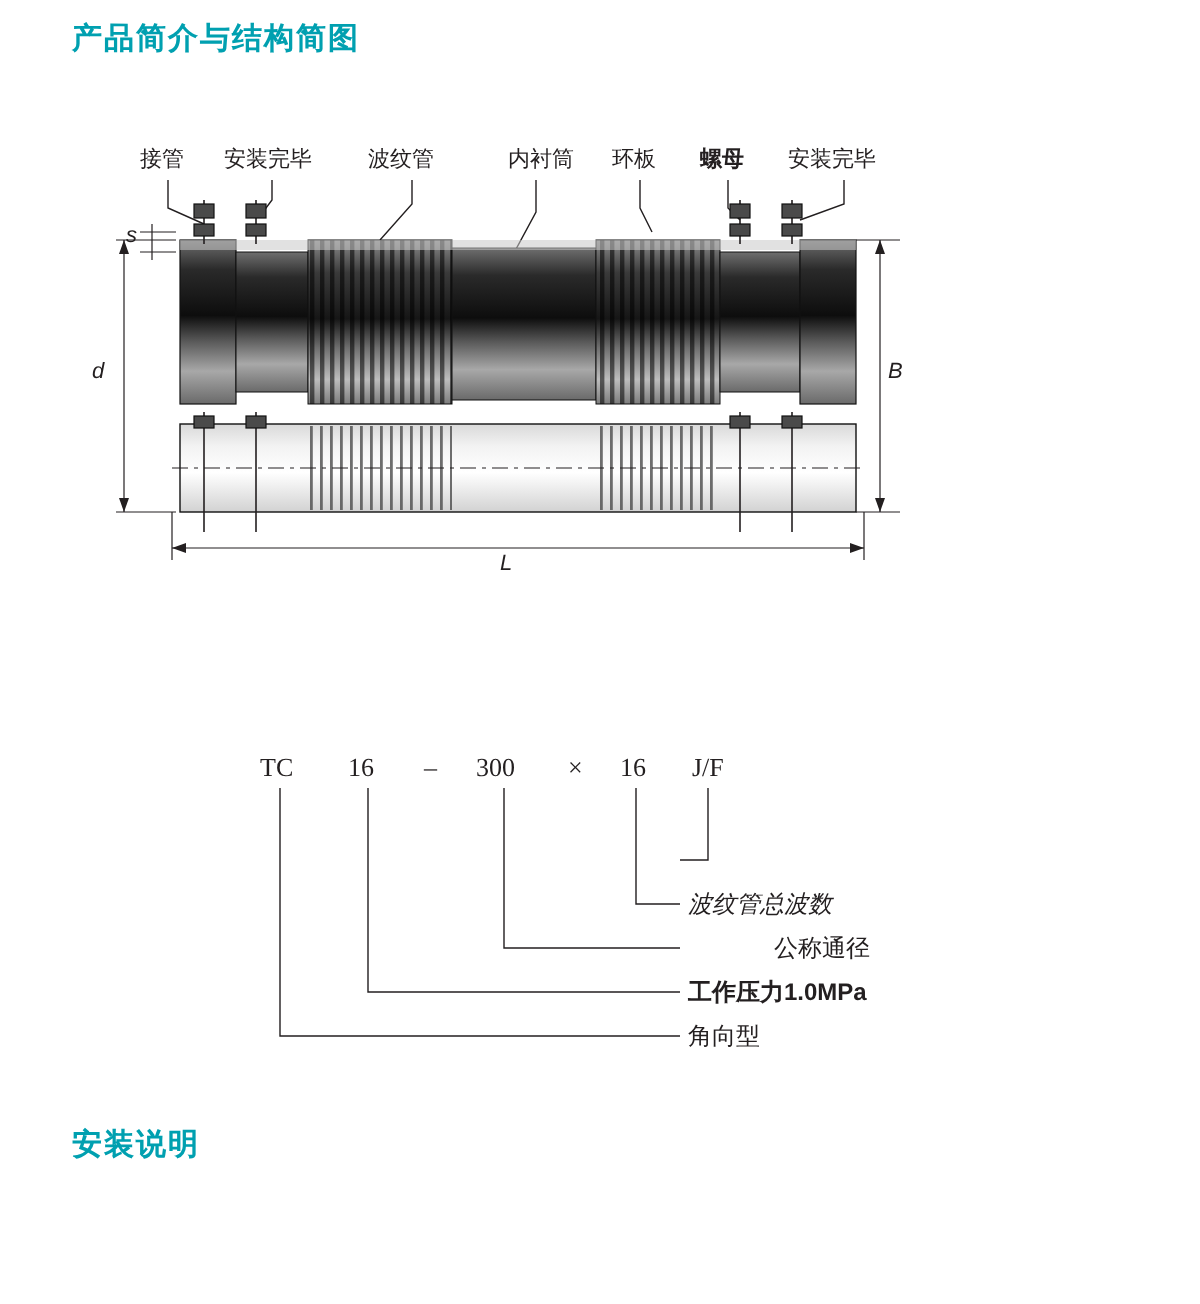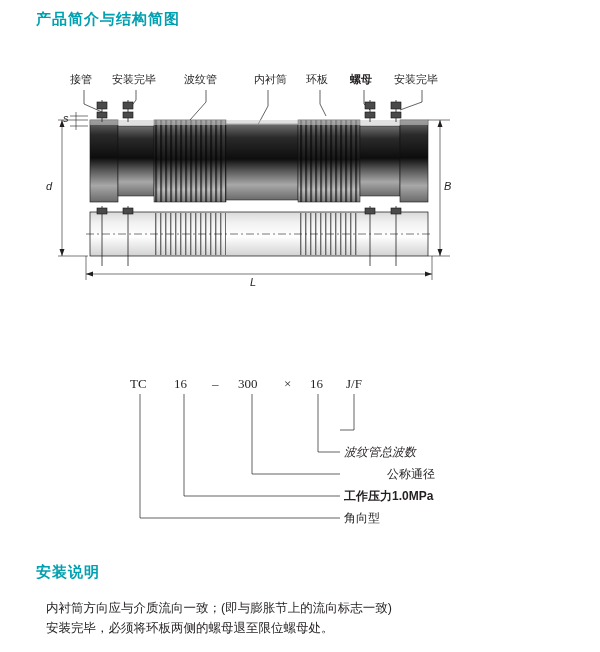--- a/index.html
+++ b/index.html
@@ -267,16 +267,14 @@
     <div class="code-token" style="left:310px; top:-2px;">J/F</div>
 
     <div class="code-desc" style="left:308px; top:66px;font-style:italic;">波纹管总波数</div>
     <div class="code-desc" style="left:308px; top:88px;margin-left:43px;">公称通径</div>
     <div class="code-desc" style="left:308px; top:110px;font-weight:bold;">工作压力1.0MPa</div>
     <div class="code-desc" style="left:308px; top:132px;">角向型</div>
   </div>
 
   <div class="section-title" id="title-3">安装说明</div>
 
-  <div class="install-text" id="install-line-0">内衬筒方向应与介质流向一致；(即与膨胀节上的流向标志一致)</div>
-  <div class="install-text" id="install-line-1">安装完毕，必须将环板两侧的螺母退至限位螺母处。</div>
 
 </div>
 
 </body></html>

